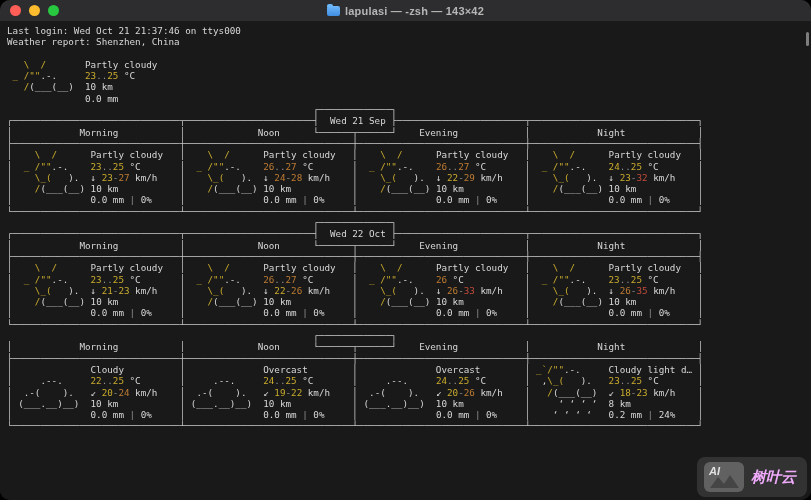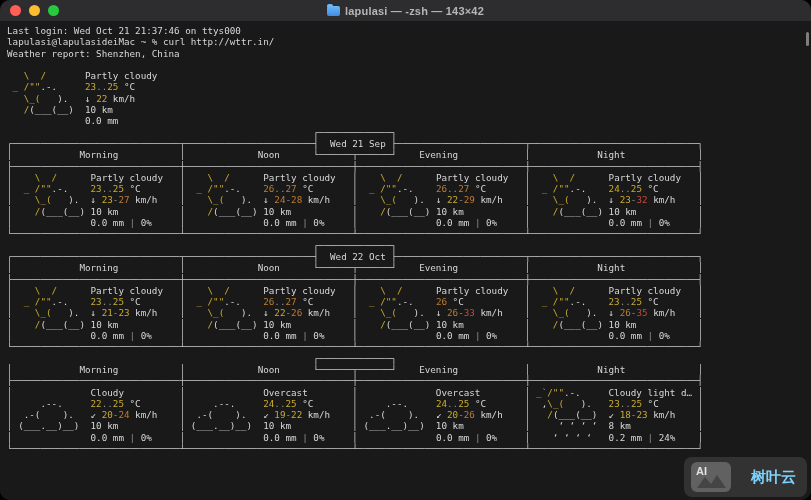--- a/index.html
+++ b/index.html
@@ -46,48 +46,46 @@
   .d{color:var(--d);}
   .b{color:var(--b);}
   .hl{background:var(--hlbg);color:var(--hlfg);}
   .cur{background:var(--cur);color:var(--cur);}
   .scroll-thumb{
     position:absolute;top:32px;right:2px;width:3px;height:14px;
     background:#909090;border-radius:2px;opacity:.85;cursor:pointer;
   }
   .watermark{
     position:absolute;right:4px;bottom:3px;display:flex;align-items:center;
-    gap:20px;background:rgba(86,86,86,.42);border-radius:8px;padding:5px 11px 5px 7px;
+    gap:7px;background:rgba(86,86,86,.42);border-radius:8px;padding:5px 11px 5px 7px;font-style:italic;
   }
-  .wm-label{font-size:15px;color:#7dd3fc;font-weight:600;}
+  .wm-label{font-size:15px;color:#f0abfc;font-weight:600;}
 </style>
 </head>
 <body>
 
 <div class="window">
   <div class="titlebar">
     <div class="lights">
       <span class="light red"></span>
       <span class="light yellow"></span>
       <span class="light green"></span>
     </div>
     <div class="title-wrap">
       <span class="folder-icon"></span>
       <span class="title-text">lapulasi — -zsh — 143×42</span>
     </div>
   </div>
 
   <div class="screen">
       <div class="line"><span class="w">Last login: Wed Oct 21 21:37:46 on ttys000</span></div>
-      <div class="line"><span class="w">lapulasi@lapulasideiMac ~ % curl http://wttr.in/</span></div>
       <div class="line"><span class="w">Weather report: Shenzhen, China</span></div>
       <div class="line"> </div>
       <div class="line"><span class="y">   \  /</span><span class="w">       Partly cloudy</span></div>
       <div class="line"><span class="y"> _ /""</span><span class="w">.-.     </span><span class="y">23</span><span class="d">..</span><span class="y">25</span><span class="w"> °C</span></div>
-      <div class="line"><span class="y">   \_(</span><span class="w">   ).   </span><span class="w">↓ </span><span class="y">22</span><span class="w"> km/h</span></div>
       <div class="line"><span class="y">   /</span><span class="w">(___(__)  </span><span class="w">10 km</span></div>
       <div class="line"><span class="w">              0.0 mm</span></div>
       <div class="line"><span class="b">                                                       ┌─────────────┐</span></div>
       <div class="line"><span class="b">┌──────────────────────────────┬───────────────────────┤</span><span class="w">  Wed 21 Sep </span><span class="b">├───────────────────────┬──────────────────────────────┐</span></div>
       <div class="line"><span class="b">│</span><span class="w">            Morning           </span><span class="b">│</span><span class="w">             Noon      </span><span class="b">└──────┬──────┘</span><span class="w">    Evening            </span><span class="b">│</span><span class="w">            Night             </span><span class="b">│</span></div>
       <div class="line"><span class="b">├──────────────────────────────┼──────────────────────────────┼──────────────────────────────┼──────────────────────────────┤</span></div>
       <div class="line"><span class="b">│</span><span class="y">    \  /</span><span class="w">      Partly cloudy   </span><span class="b">│</span><span class="y">    \  /</span><span class="w">      Partly cloudy   </span><span class="b">│</span><span class="y">    \  /</span><span class="w">      Partly cloudy   </span><span class="b">│</span><span class="y">    \  /</span><span class="w">      Partly cloudy   </span><span class="b">│</span></div>
       <div class="line"><span class="b">│</span><span class="y">  _ /""</span><span class="w">.-.    </span><span class="y">23</span><span class="d">..</span><span class="y">25</span><span class="w"> °C       </span><span class="b">│</span><span class="y">  _ /""</span><span class="w">.-.    </span><span class="o">26</span><span class="d">..</span><span class="o">27</span><span class="w"> °C       </span><span class="b">│</span><span class="y">  _ /""</span><span class="w">.-.    </span><span class="o">26</span><span class="d">..</span><span class="o">27</span><span class="w"> °C       </span><span class="b">│</span><span class="y">  _ /""</span><span class="w">.-.    </span><span class="y">24</span><span class="d">..</span><span class="y">25</span><span class="w"> °C       </span><span class="b">│</span></div>
       <div class="line"><span class="b">│</span><span class="y">    \_(</span><span class="w">   ).  </span><span class="w">↓ </span><span class="y">23</span><span class="d">-</span><span class="o">27</span><span class="w"> km/h    </span><span class="b">│</span><span class="y">    \_(</span><span class="w">   ).  </span><span class="w">↓ </span><span class="o">24</span><span class="d">-</span><span class="o">28</span><span class="w"> km/h    </span><span class="b">│</span><span class="y">    \_(</span><span class="w">   ).  </span><span class="w">↓ </span><span class="y">22</span><span class="d">-</span><span class="o">29</span><span class="w"> km/h    </span><span class="b">│</span><span class="y">    \_(</span><span class="w">   ).  </span><span class="w">↓ </span><span class="y">23</span><span class="d">-</span><span class="r">32</span><span class="w"> km/h    </span><span class="b">│</span></div>
       <div class="line"><span class="b">│</span><span class="y">    /</span><span class="w">(___(__) </span><span class="w">10 km           </span><span class="b">│</span><span class="y">    /</span><span class="w">(___(__) </span><span class="w">10 km           </span><span class="b">│</span><span class="y">    /</span><span class="w">(___(__) </span><span class="w">10 km           </span><span class="b">│</span><span class="y">    /</span><span class="w">(___(__) </span><span class="w">10 km           </span><span class="b">│</span></div>

